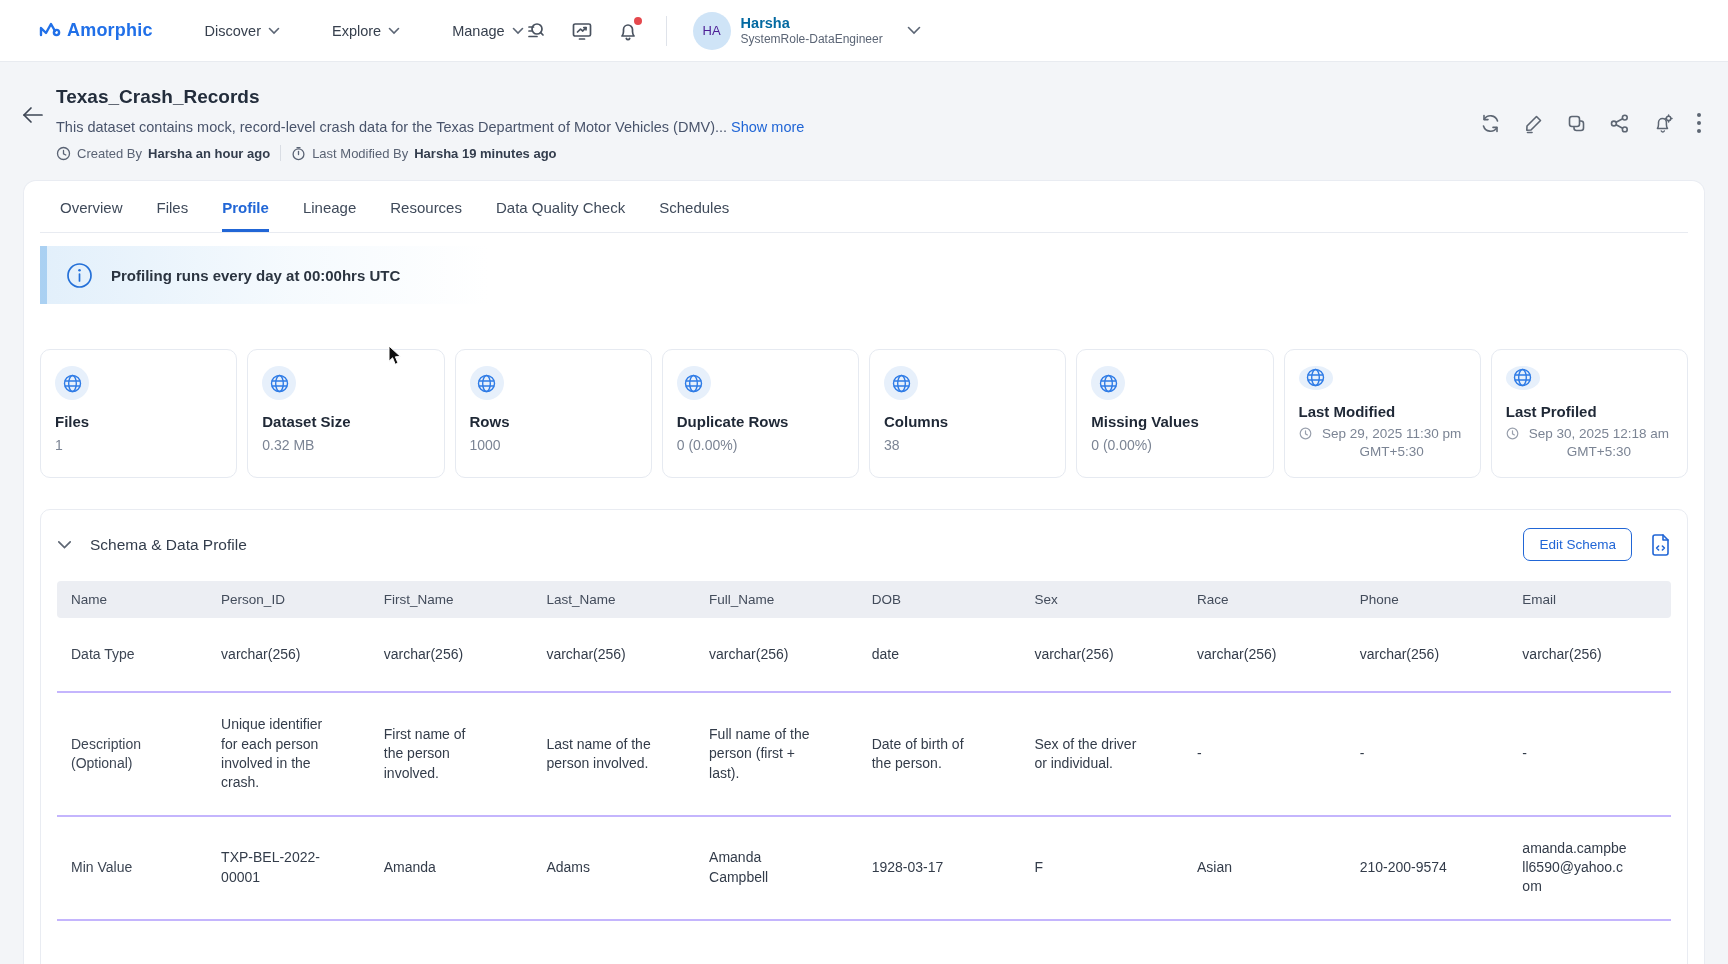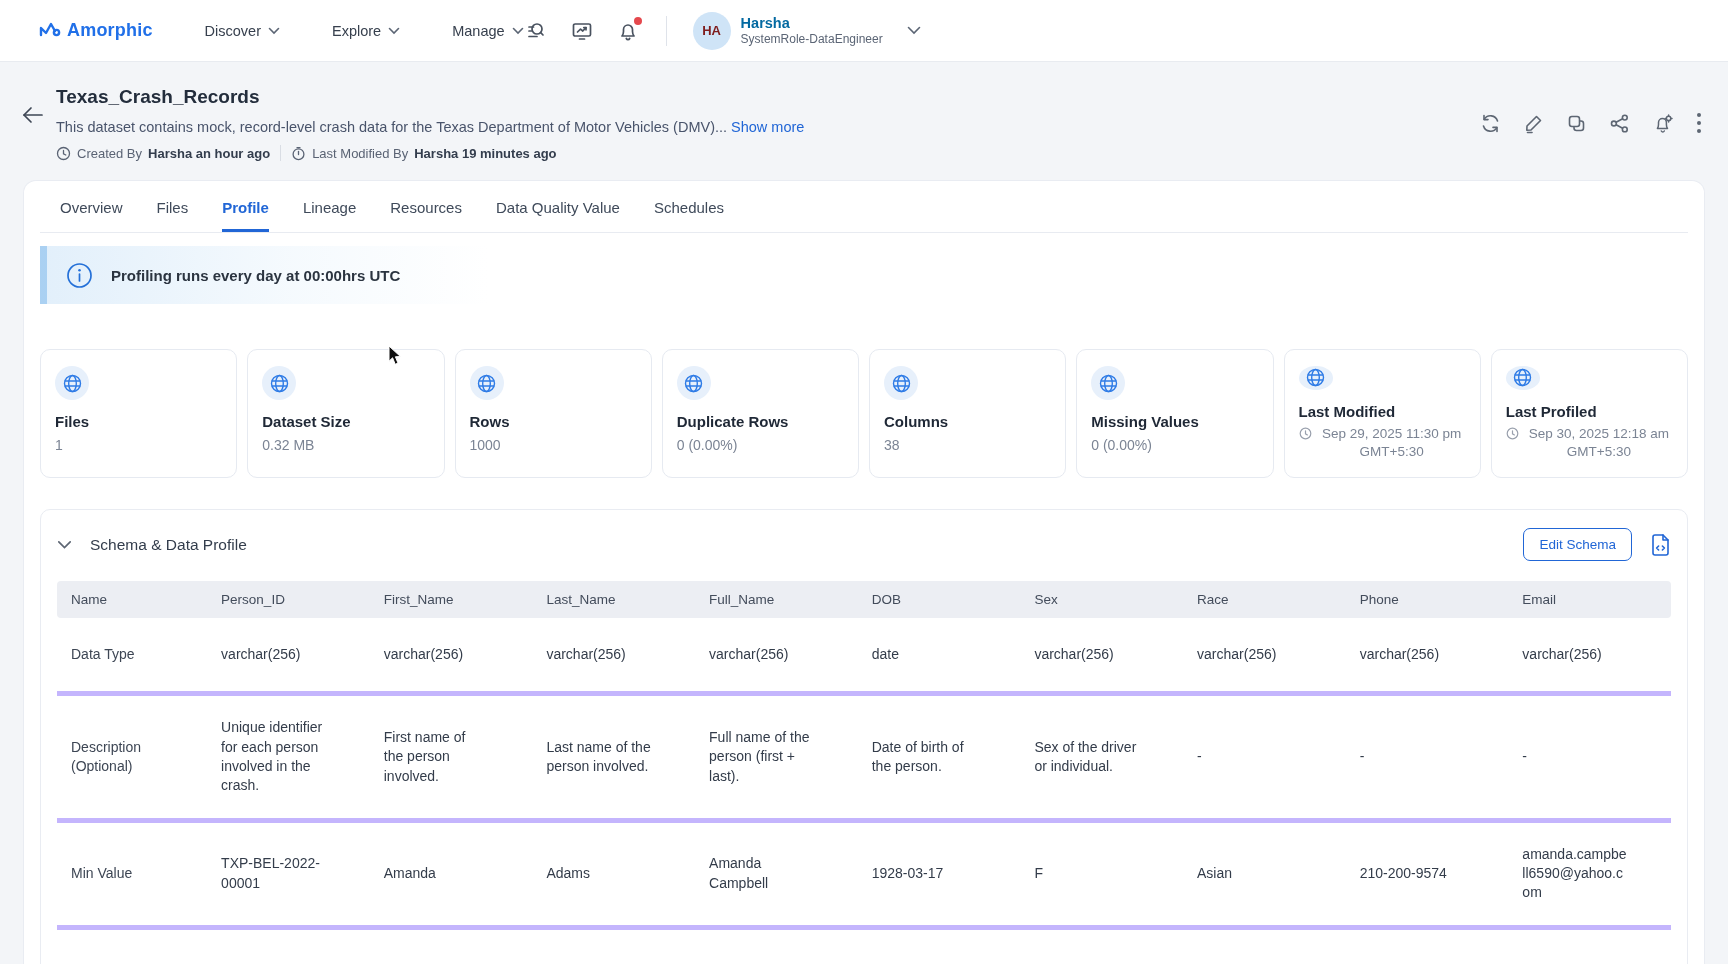--- a/index.html
+++ b/index.html
@@ -20,22 +20,22 @@
   .brand{ display:flex; align-items:center; gap:5px; cursor:pointer; }
   .brand-name{ color:#2170e8; font-size:18px; font-weight:700; letter-spacing:.2px; }
   .menus{ display:flex; align-items:center; gap:52px; margin-left:52px; }
   .menu{ display:flex; align-items:center; gap:7px; font-size:14.5px; color:#37404e; cursor:pointer; }
   .menu svg, .chev{ color:#5b6574; }
   .nav-right{ display:flex; align-items:center; gap:22px; }
   .nav-icon{ color:#49525f; display:flex; align-items:center; cursor:pointer; position:relative; }
   .nav-divider{ width:1px; height:30px; background:#dfe3ea; margin:0 4px; }
   .dot{ position:absolute; top:-2px; right:-2px; width:8px; height:8px; border-radius:50%; background:#e5484d; }
   .user{ display:flex; align-items:center; gap:10px; cursor:pointer; }
-  .avatar{ width:38px; height:38px; border-radius:50%; background:#cfe4f7; color:#7f1d1d;
-    font-size:13px; font-weight:700; display:flex; align-items:center; justify-content:center; }
+  .avatar{ width:38px; height:38px; border-radius:50%; background:#cfe4f7; color:#4c1d95;
+    font-size:13px; font-weight:400; display:flex; align-items:center; justify-content:center; }
   .user-name{ font-size:14.5px; font-weight:700; color:#0369a1; line-height:1.25; }
   .user-role{ font-size:12px; color:#5b6575; line-height:1.25; }
   .user .chev{ margin-left:14px; }
 
   
   .page-head{ display:flex; padding:16px 26px 0 22px; }
   .back-btn{ width:34px; color:#3d4654; margin-top:28px; cursor:pointer; flex:0 0 auto; }
   .head-main{ flex:1; min-width:0; }
   .ds-title{ font-size:19px; font-weight:700; color:#232d3c; margin:8px 0 11px; }
   .ds-desc{ font-size:14.5px; color:#49546b; margin-bottom:10px; }
@@ -92,21 +92,21 @@
   table{ width:100%; border-collapse:collapse; table-layout:fixed; }
   col.c-name{ width:9.3%; }
   thead th{
     background:#eceef3; text-align:left; font-size:13.5px; font-weight:500; color:#434c5b;
     padding:10px 14px; height:37px;
   }
   thead th:first-child{ border-radius:4px 0 0 4px; }
   thead th:last-child{ border-radius:0 4px 4px 0; }
   tbody td{
     font-size:14px; color:#333c4a; vertical-align:middle;
-    padding:12px 44px 12px 14px; border-bottom:5px solid #c4b5fd;
+    padding:12px 44px 12px 14px; border-bottom:2px solid #c4b5fd;
     line-height:1.38; overflow-wrap:break-word;
   }
   tbody tr.r-datatype td{ padding-top:27px; padding-bottom:27px; }
   tbody tr.r-desc td{ padding-top:22px; padding-bottom:22px; }
   tbody tr.r-min td{ padding-top:22px; padding-bottom:22px; }
   tbody td.row-label{ color:#3d4654; }
   tbody td.break-all{ word-break:break-all; }
   tbody tr.r-partial td{ border-bottom:none; height:80px; }
 
   
@@ -281,21 +281,21 @@
   </section>
 
   <main class="card">
 
     <div class="tabs">
       <div class="tab">Overview</div>
       <div class="tab">Files</div>
       <div class="tab active">Profile</div>
       <div class="tab">Lineage</div>
       <div class="tab">Resources</div>
-      <div class="tab">Data Quality Value</div>
+      <div class="tab">Data Quality Check</div>
       <div class="tab">Schedules</div>
     </div>
 
     <div class="banner">
       <span class="banner-bar"></span>
       <span class="banner-tint"></span>
       <span class="banner-icon">
         <svg width="27" height="27" viewBox="0 0 27 27" fill="none" stroke="currentColor" stroke-width="1.7">
             <circle cx="13.5" cy="13.5" r="11.5"></circle>
             <path d="M13.5 12 L13.5 19" stroke-linecap="round"></path>

